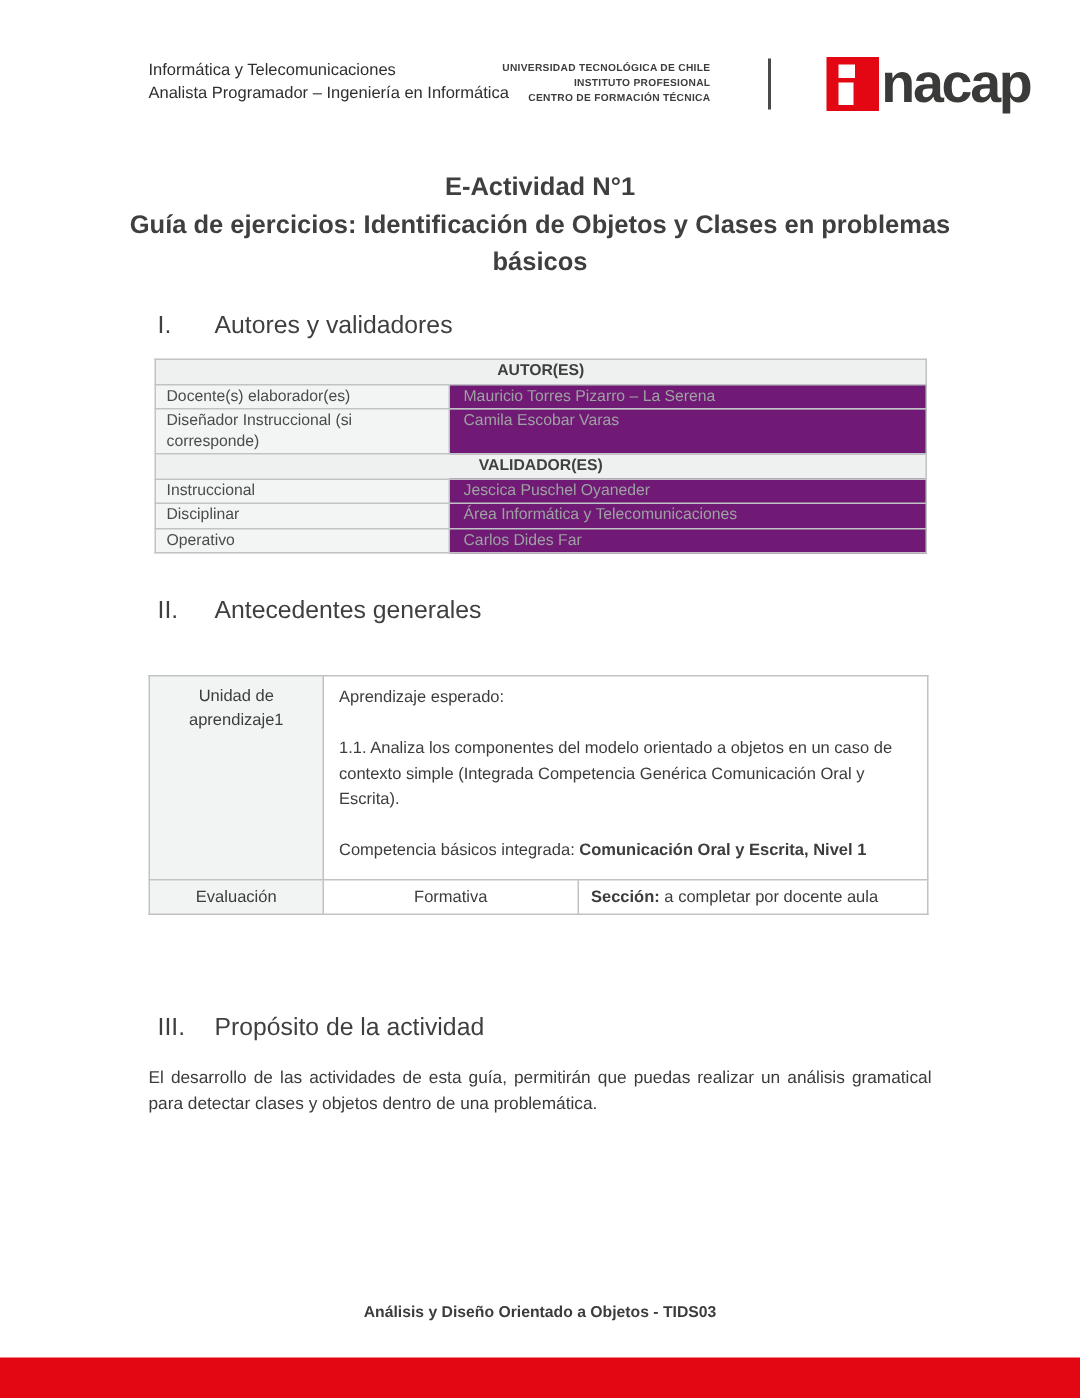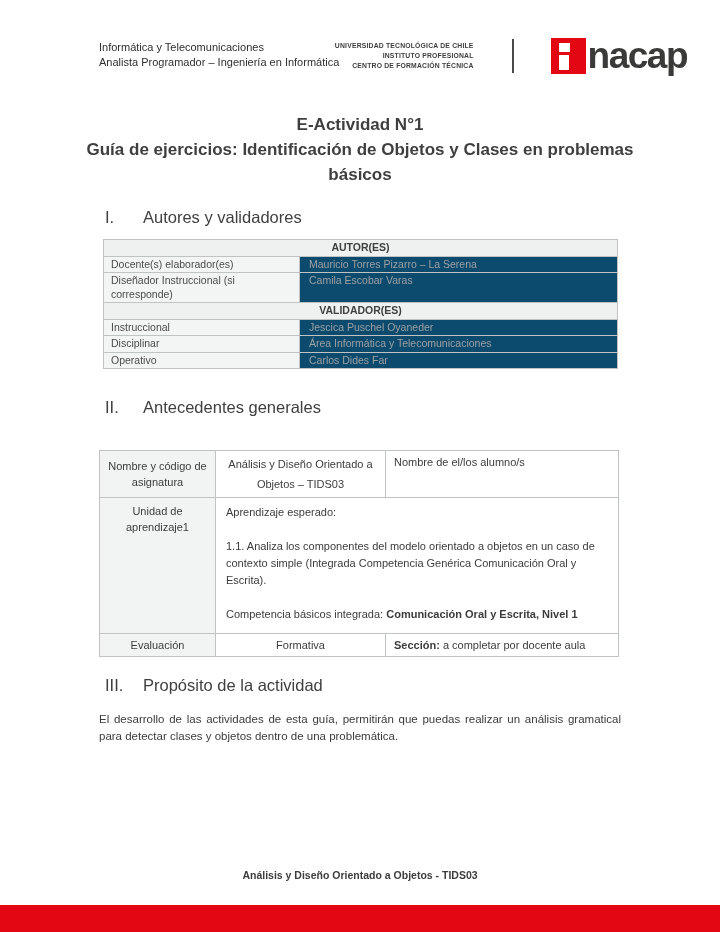--- a/index.html
+++ b/index.html
@@ -33,21 +33,21 @@
   #sec3 { top:676px; }
 
   
   table { border-collapse:collapse; }
   td, th { border:1px solid #bfc3c3; }
 
   .authors-table { position:absolute; left:103px; top:239px; width:515px; font-size:10.5px; line-height:13.5px; table-layout:fixed; }
   .authors-table .col-label { width:196px; }
   .authors-table th.group { background:#eff1f1; font-weight:bold; text-align:center; color:#3f3f3f; padding:1px 4px; }
   .authors-table td.label { background:#f3f4f4; color:#4b4b4b; padding:1px 7px; vertical-align:top; }
-  .authors-table td.value { background:#0c4a6e; color:#9da1a2; padding:1px 9px; vertical-align:top; }
+  .authors-table td.value { background:#701a75; color:#9da1a2; padding:1px 9px; vertical-align:top; }
 
   .general-table { position:absolute; left:99px; top:450px; width:520px; font-size:11px; color:#3c3c3c; table-layout:fixed; }
   .general-table .c1 { width:116px; }
   .general-table .c2 { width:170px; }
   .general-table td { padding:3px 8px; }
   .general-table td.side { background:#f2f3f3; text-align:center; line-height:16px; }
   .gt-r1 td { height:42px; }
   .gt-r1 .course-cell { text-align:center; vertical-align:middle; line-height:20px; }
   .gt-r1 .students-cell { vertical-align:top; padding-top:5px; }
   .gt-r1 .side { vertical-align:middle; }
@@ -142,25 +142,20 @@
     <span class="num">II.</span><span>Antecedentes generales</span>
   </div>
 
   <table class="general-table">
     <colgroup>
         <col class="c1">
         <col class="c2">
         <col>
       </colgroup>
     <tbody>
-        <tr class="gt-r1">
-      <td class="side">Nombre y código de asignatura</td>
-      <td class="course-cell">Análisis y Diseño Orientado a Objetos – TIDS03</td>
-      <td class="students-cell">Nombre de el/los alumno/s</td>
-    </tr>
     <tr class="gt-r2">
       <td class="side">Unidad de aprendizaje1</td>
       <td class="learning-cell" colspan="2">
         <div>Aprendizaje esperado:</div>
         <div class="spacer"></div>
         <div>1.1. Analiza los componentes del modelo orientado a objetos en un caso de contexto simple (Integrada Competencia Genérica Comunicación Oral y Escrita).</div>
         <div class="spacer"></div>
         <div><span>Competencia básicos integrada: </span><b class="inline">Comunicación Oral y Escrita, Nivel 1</b></div>
       </td>
     </tr>

